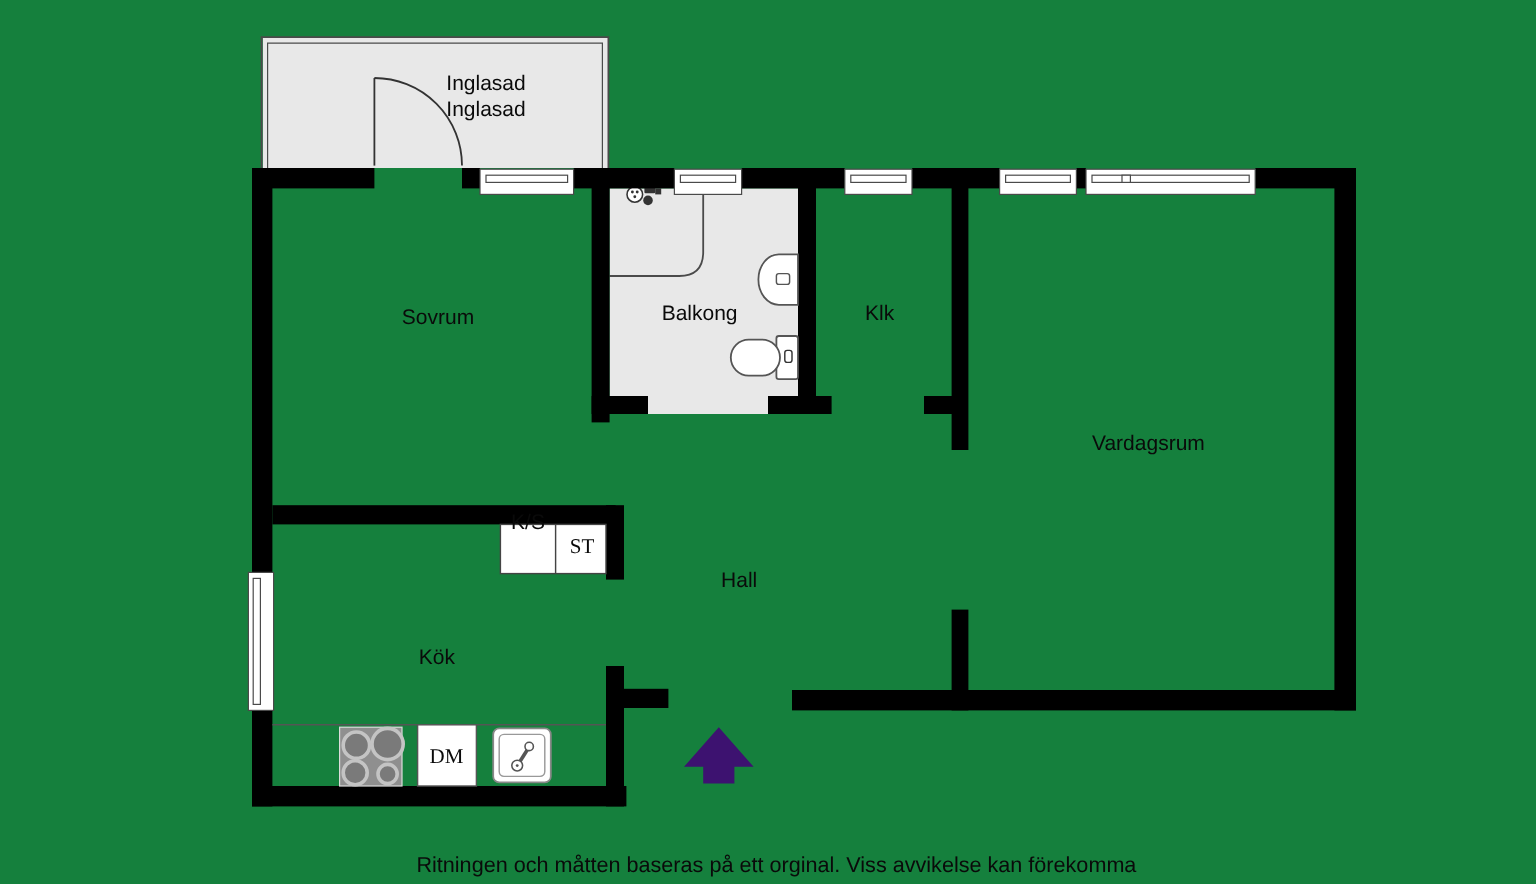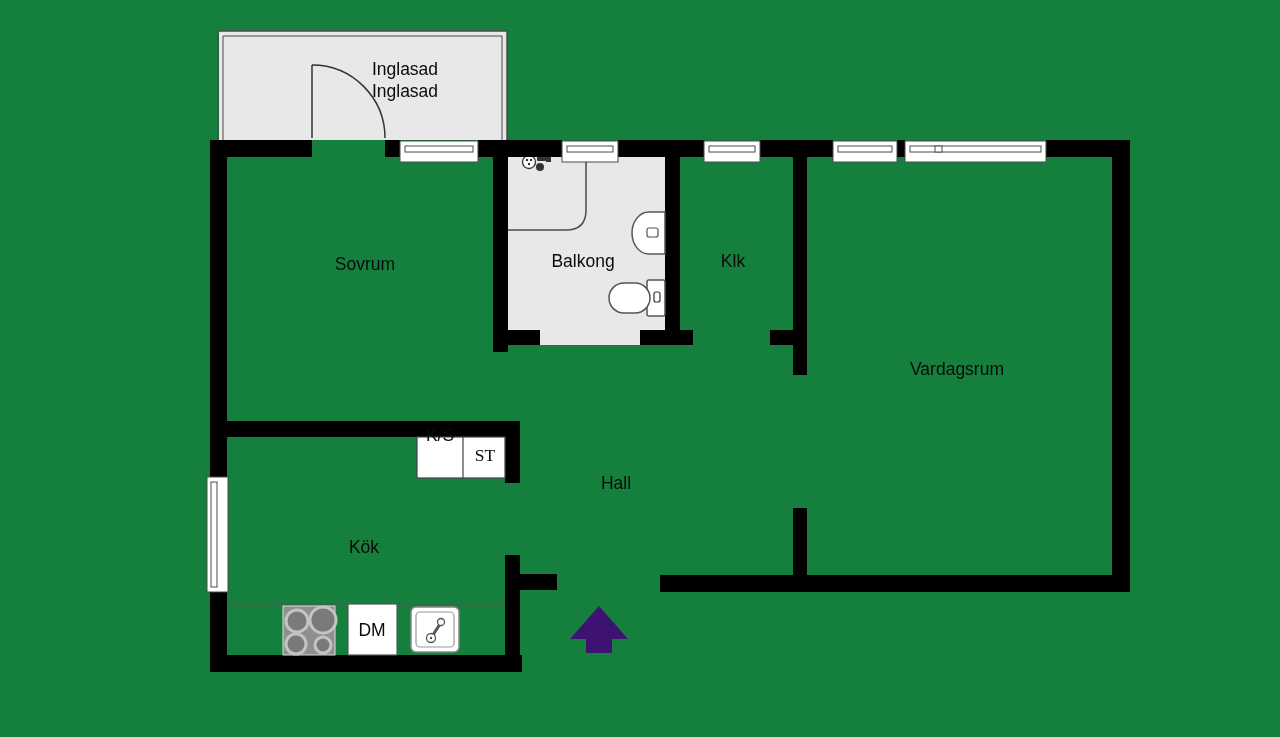--- a/index.html
+++ b/index.html
@@ -174,15 +174,16 @@
     <div>Inglasad</div>
   </div>
   <div class="label" style="left:365px;top:264px;">Sovrum</div>
   <div class="label" style="left:583px;top:261px;">Balkong</div>
   <div class="label" style="left:733px;top:261px;">Klk</div>
   <div class="label" style="left:957px;top:369px;text-align:right;">Vardagsrum</div>
   <div class="label" style="left:616px;top:483px;">Hall</div>
   <div class="label" style="left:364px;top:547px;">Kök</div>
   <div class="label" style="left:440px;top:435px;">K/S</div>
   <div class="label" style="left:485px;top:455px;font-family:Liberation Serif, serif;">ST</div>
-  <div class="label" style="left:372px;top:630px;">DM</div>
+  <div class="label" style="left:372px;top:630px;font-family:Liberation Serif, serif;">DM</div>
 
+  <div class="disclaimer">Ritningen och måtten baseras på ett orginal. Viss avvikelse kan förekomma</div>
 </div>
 
 </body></html>

